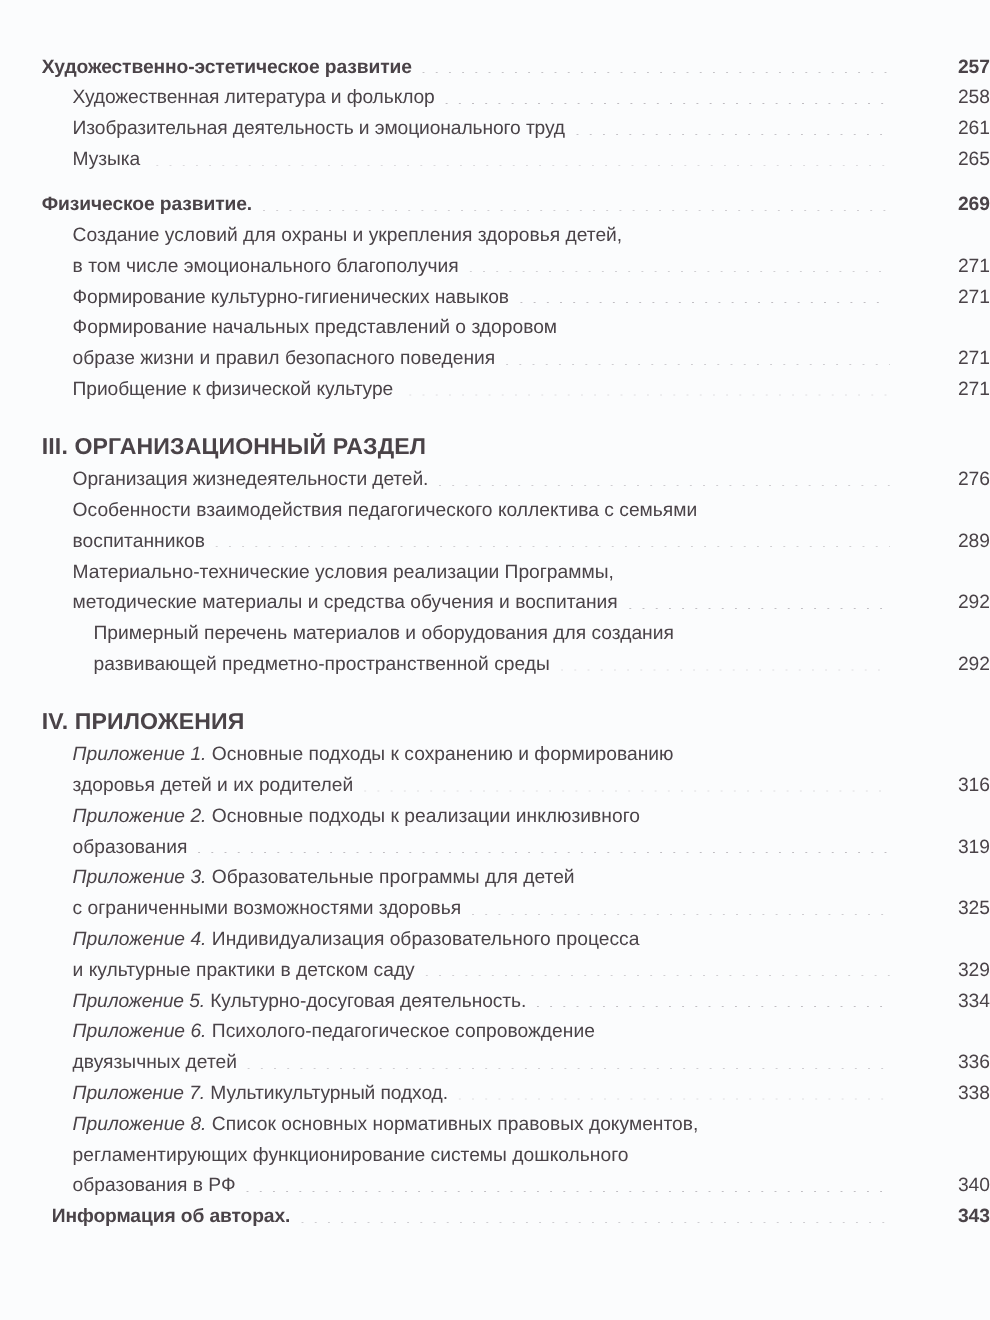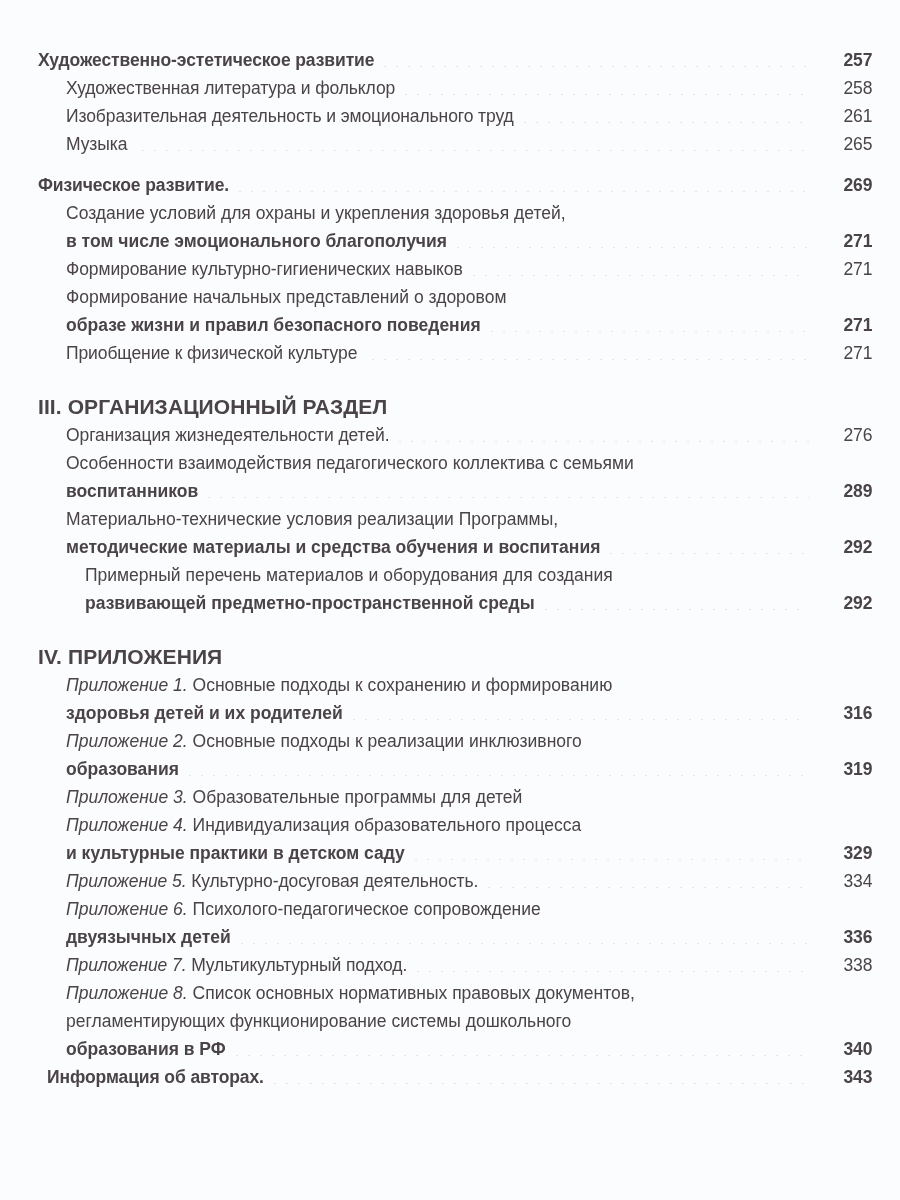--- a/index.html
+++ b/index.html
@@ -53,39 +53,38 @@
     background-size: 12px 3px;
     background-position: left bottom;
     background-repeat: repeat-x;
     align-self: flex-end;
   }
   .entry .page {
     position: absolute;
     right: 0;
     bottom: 0;
     width: 84px;
-    text-align: center;
+    text-align: right;
     font-size: 17.5px;
     line-height: 28px;
   }
   
   .entry.multiline {
     display: block;
     padding-right: 0;
   }
   .entry.multiline .lines {
     font-size: 17.5px;
     line-height: 28px;
   }
   .entry.multiline .lastline {
     display: flex;
     align-items: flex-end;
     padding-right: 88px;
     position: relative;
-    font-weight: bold;
   }
   .entry.multiline .lastline .page {
     right: 0;
   }
 
   
   .lvl-section  { padding-left: 38px; }
   .lvl-sub      { padding-left: 47px; }
   .lvl-1        { padding-left: 66px; }
   .lvl-2        { padding-left: 85px; }
@@ -219,20 +218,25 @@
           <div class="lastline">
             <span>образования </span>
             <span class="leader"></span>
             <span class="page">319</span>
           </div>
         </div>
       </li>
       <li class="entry lvl-1 multiline">
         <div class="lines">
           <div><span class="app-label">Приложение 3.</span><span> Образовательные программы для детей</span></div>
+          <div class="lastline">
+            <span>с ограниченными возможностями здоровья  </span>
+            <span class="leader"></span>
+            <span class="page">325</span>
+          </div>
         </div>
       </li>
       <li class="entry lvl-1 multiline">
         <div class="lines">
           <div><span class="app-label">Приложение 4.</span><span> Индивидуализация образовательного процесса</span></div>
           <div class="lastline">
             <span>и культурные практики в детском саду </span>
             <span class="leader"></span>
             <span class="page">329</span>
           </div>

